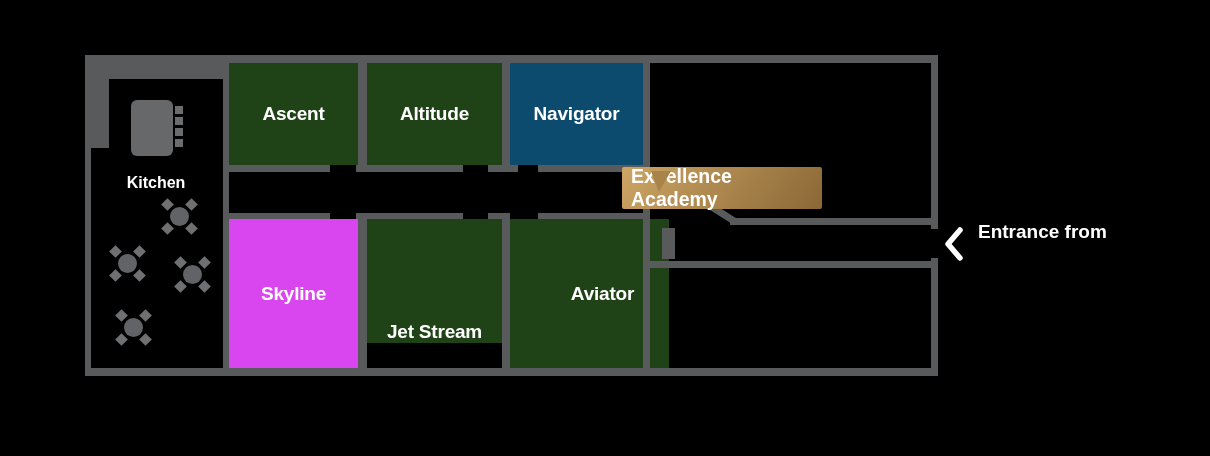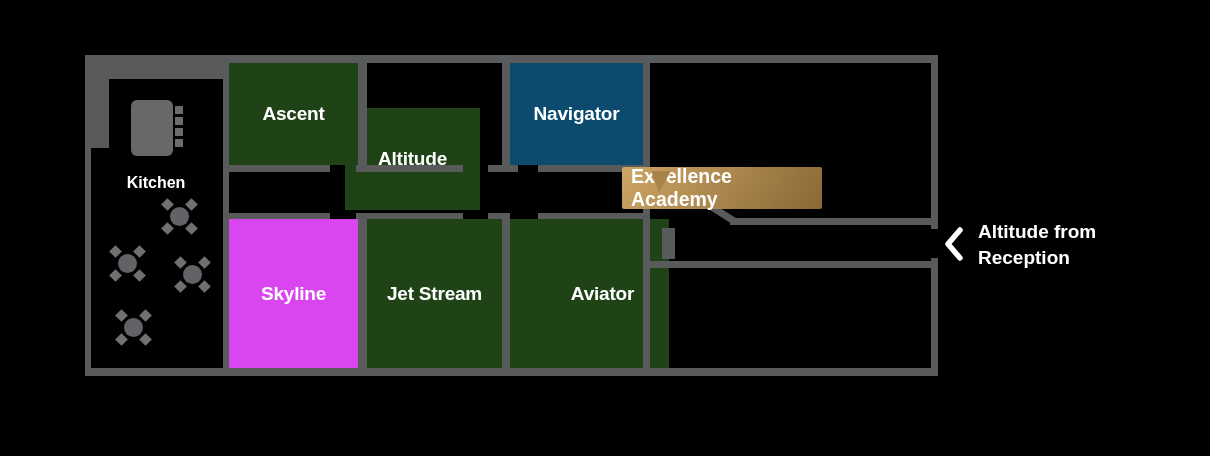--- a/index.html
+++ b/index.html
@@ -10,24 +10,24 @@
   }
   .plan{position:absolute;left:0;top:0;width:1210px;height:456px;}
   .wall{position:absolute;background:#595a5c;}
   .room{
     position:absolute;display:flex;align-items:center;justify-content:center;
     font-size:19px;font-weight:700;letter-spacing:-0.2px;
   }
   .region{position:absolute;background:transparent;}
   
   .r-ascent   {left:229px;top:63px; width:129px;height:102px;}
-  .r-altitude {left:345px;top:63px; width:135px;height:102px;margin-top:45px;}
+  .r-altitude {left:367px;top:63px; width:135px;height:102px;}
   .r-navigator{left:510px;top:63px; width:133px;height:102px;}
   .r-skyline  {left:229px;top:219px;width:129px;height:149px;}
-  .r-jetstream{left:367px;top:219px;width:135px;height:149px;}
+  .r-jetstream{left:367px;top:219px;width:135px;height:124px;align-items:flex-end;}
   .r-aviator  {left:510px;top:219px;width:133px;height:149px;padding-left:26px;}
   .r-ea-area  {left:650px;top:63px; width:281px;height:155px;}
   .r-br-area  {left:650px;top:268px;width:281px;height:100px;}
   
   .counter{position:absolute;left:131px;top:100px;width:42px;height:56px;border-radius:6px;}
   .appl{position:absolute;left:175px;width:8px;height:8px;}
   .klabel{position:absolute;left:112px;top:174px;width:88px;text-align:center;
           font-size:16px;font-weight:700;}
   .ktable{position:absolute;width:0;height:0;}
   .ktable .tabletop{position:absolute;left:-9.5px;top:-9.5px;width:19px;height:19px;border-radius:50%;}
@@ -153,15 +153,14 @@
   <div class="tooltip" style="background: linear-gradient(125deg, rgb(205, 165, 101), rgb(138, 104, 54));">
     <span>Excellence Academy</span>
   </div>
   <div class="tooltip-pointer" style="border-top-color: rgb(168, 131, 74);"></div>
 </div>
 
 <svg class="chevron" width="20" height="34">
   <polyline points="16,3 4,17 16,31" fill="none" stroke-width="5.5" stroke-linecap="round" stroke-linejoin="round" stroke="#ffffff"></polyline>
 </svg>
 <div class="entrance-label">
-  <span>Altitude from</span>
-  <span>Reception</span>
+  <span>Entrance from</span>
 </div>
 
 </body></html>

